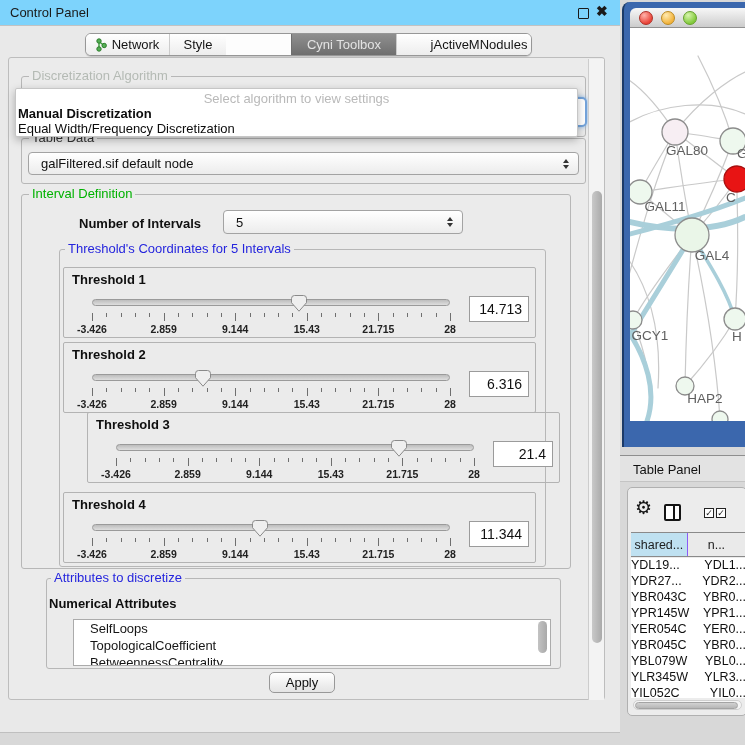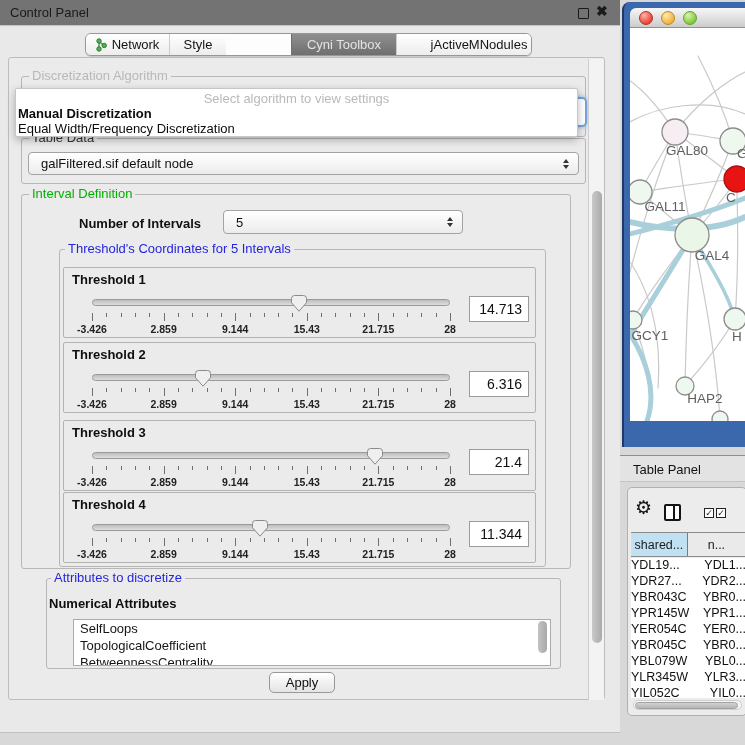--- a/index.html
+++ b/index.html
@@ -3,21 +3,21 @@
 <meta charset="utf-8">
 <style>
   * { margin:0; padding:0; box-sizing:border-box; }
   html,body { width:745px; height:745px; overflow:hidden; }
   body { background:#d8d8d8; font-family:"Liberation Sans", sans-serif; font-size:13px; color:#111;
          position:relative; -webkit-font-smoothing:antialiased; }
 
   
   .cp-window { position:absolute; left:0; top:0; width:620px; height:733px; background:#e9e9e9;
                border-bottom:1px solid #bfbfbf; }
-  .cp-titlebar { position:absolute; left:0; top:0; width:100%; height:26px; background:#737373;
+  .cp-titlebar { position:absolute; left:0; top:0; width:100%; height:26px; background:#7dd3fc;
                  border-bottom:1px solid #c2c2c2; }
   .cp-title { position:absolute; left:10px; top:5px; font-size:13px; color:#1a1a1a; }
   .win-float { position:absolute; left:578px; top:8px; width:11px; height:11px; border:1.5px solid #1a1a1a;
                border-radius:1px; background:transparent; }
   .win-close { position:absolute; left:596px; top:3px; font-size:14px; font-weight:bold; color:#1a1a1a; }
 
   
   .tabgroup { position:absolute; display:flex; border:1px solid #979797; border-radius:6px;
               overflow:hidden; background:#fdfdfd; box-shadow:0 1px 1px rgba(0,0,0,.15); }
   .tab { display:flex; align-items:center; justify-content:center; gap:5px; height:100%;
@@ -69,21 +69,21 @@
   .tick { position:absolute; width:1px; background:#6f6f6f; }
   .tick-label { position:absolute; width:60px; text-align:center; font-size:10.5px; font-weight:bold; color:#222; }
   .thr-value { position:absolute; right:6px; top:28px; width:60px; height:26px; background:#ffffff;
                border:1px solid #9b9b9b; font-size:14px; color:#101010; text-align:right;
                line-height:24px; padding-right:6px; }
 
   
   .attr-header { position:absolute; font-weight:bold; font-size:13px; color:#0e0e0e; }
   .attr-list { position:absolute; left:64px; top:561px; width:478px; height:47px; background:#ffffff;
                border:1px solid #ababab; overflow:hidden; }
-  .attr-item { font-size:13px; color:#151515; line-height:17px; padding-left:6px; white-space:nowrap; }
+  .attr-item { font-size:13px; color:#151515; line-height:17px; padding-left:16px; white-space:nowrap; }
   .attr-scroll { position:absolute; left:529px; top:563px; width:9px; height:32px; border-radius:5px;
                  background:linear-gradient(90deg,#c3c3c3,#a9a9a9); }
 
   .apply-btn { position:absolute; left:260px; top:614px; width:66px; height:21px;
                background:linear-gradient(#ffffff,#e4e4e4); border:1px solid #989898; border-radius:5px;
                font-size:13px; color:#101010; text-align:center; line-height:19px; }
 
   
   .v-scroll-track { position:absolute; left:579px; top:1px; width:16px; height:641px; background:#f3f3f3;
                     border-left:1px solid #cdcdcd; }
@@ -276,21 +276,21 @@
           <div class="tick-label" style="left: 69.6px; top: 55px;">2.859</div>
           <div class="tick-label" style="left: 141.2px; top: 55px;">9.144</div>
           <div class="tick-label" style="left: 212.8px; top: 55px;">15.43</div>
           <div class="tick-label" style="left: 284.4px; top: 55px;">21.715</div>
           <div class="tick-label" style="left: 356px; top: 55px;">28</div>
           <div class="thr-thumb" style="left: 130.979px;"><svg width="16" height="17">
               <path d="M3.5,0.5 h9 a3,3 0 0 1 3,3 v4.2 L8,16.2 L0.5,7.7 v-4.2 a3,3 0 0 1 3,-3 z" fill="#efefef" stroke="#8a8a8a"></path>
             </svg></div>
           <div class="thr-value">6.316</div>
         </div>
-        <div class="thr-panel" style="top: 362px;">
+        <div class="thr-panel" style="top: 354px; margin-left: 24px;">
           <div class="thr-label">Threshold 3</div>
           <div class="thr-track"></div>
           <div class="tick" style="left: 28px; top: 45px; height: 8px;"></div>
           <div class="tick" style="left: 42.32px; top: 45px; height: 4px;"></div>
           <div class="tick" style="left: 56.64px; top: 45px; height: 4px;"></div>
           <div class="tick" style="left: 70.96px; top: 45px; height: 4px;"></div>
           <div class="tick" style="left: 85.28px; top: 45px; height: 4px;"></div>
           <div class="tick" style="left: 99.6px; top: 45px; height: 8px;"></div>
           <div class="tick" style="left: 113.92px; top: 45px; height: 4px;"></div>
           <div class="tick" style="left: 128.24px; top: 45px; height: 4px;"></div>

